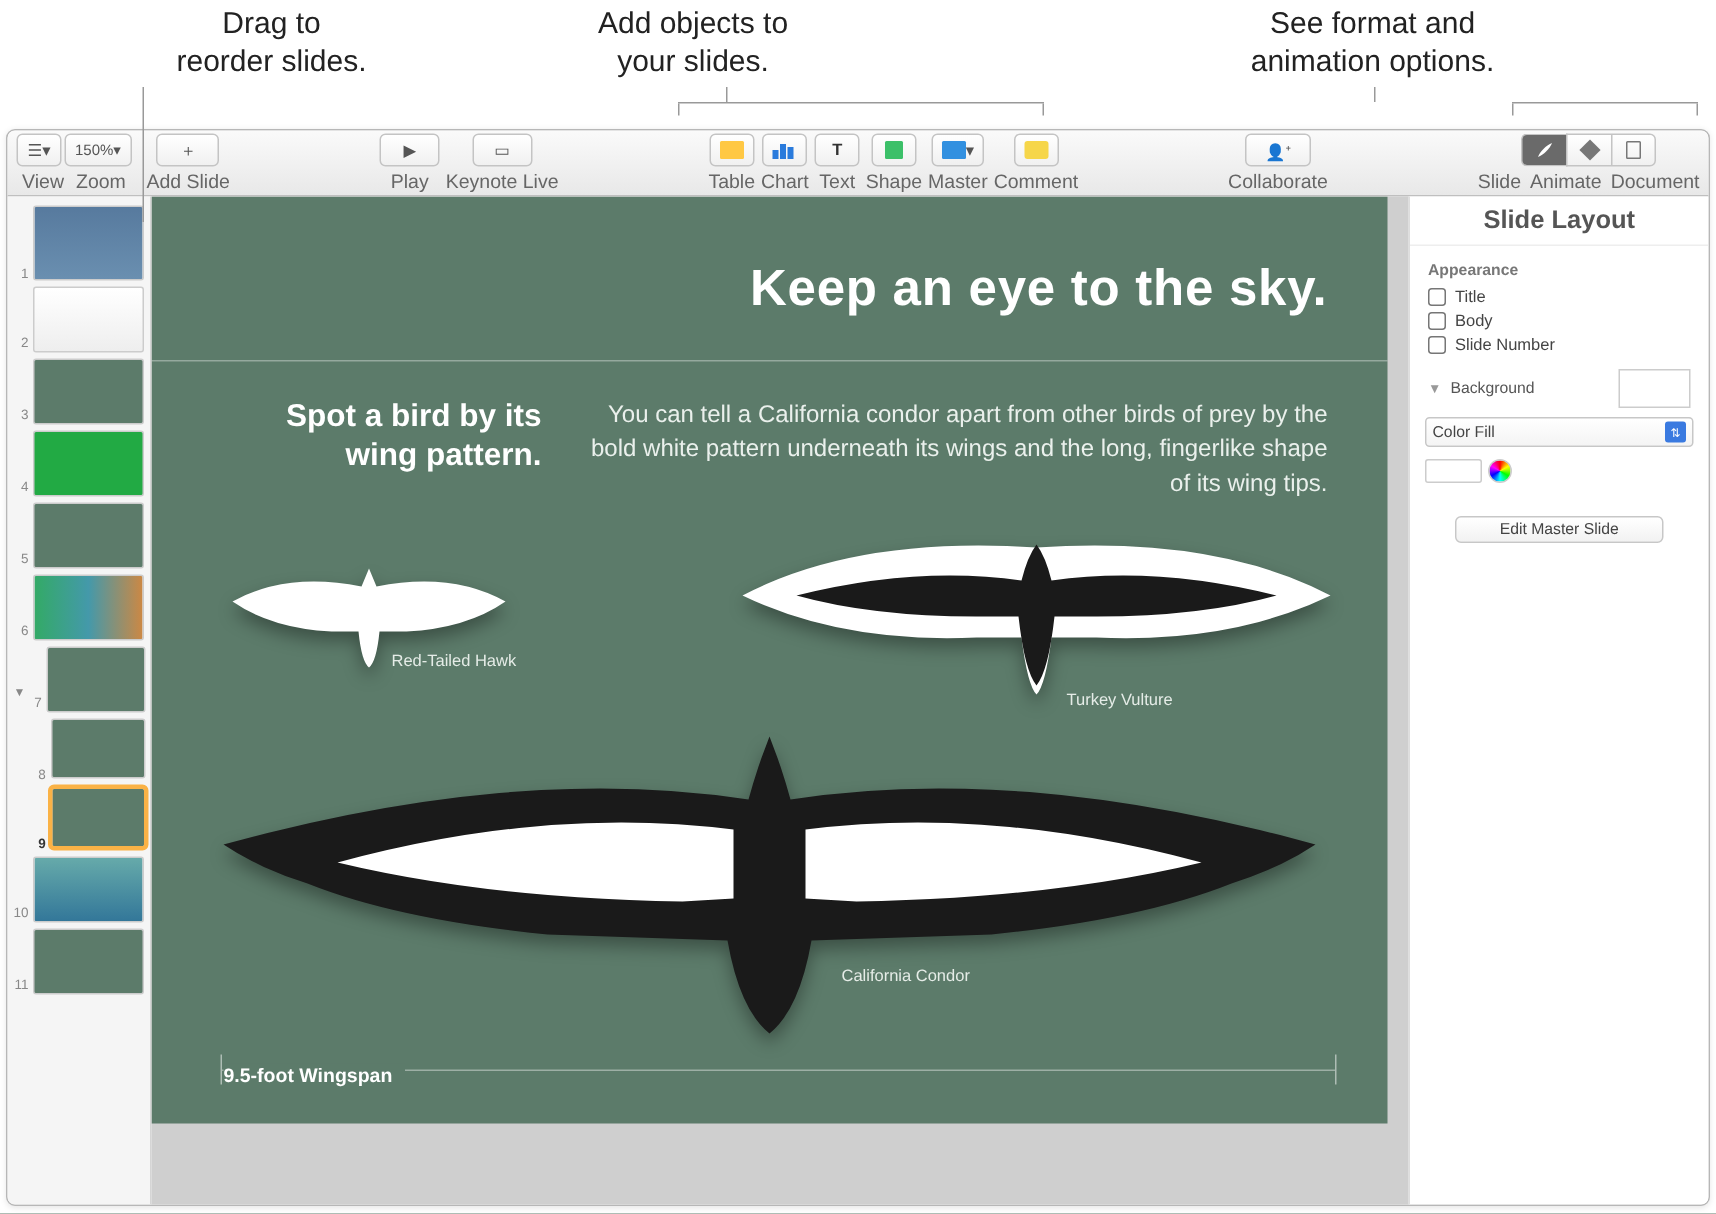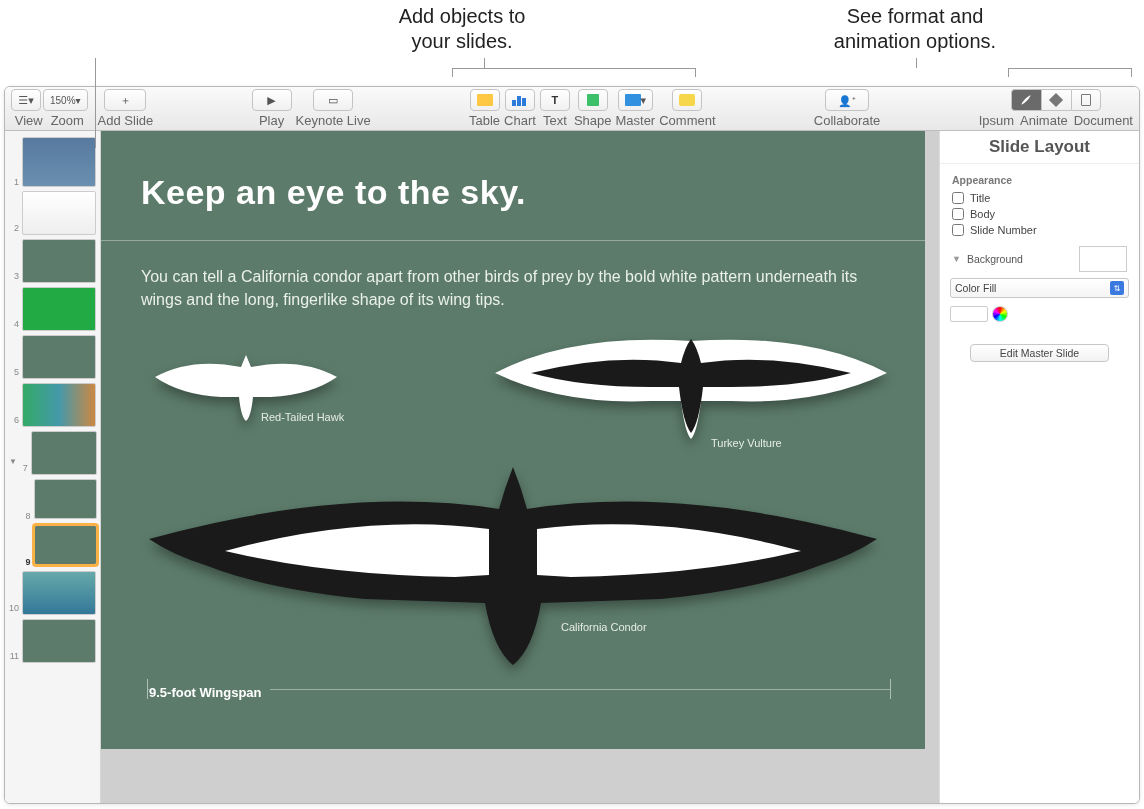--- a/index.html
+++ b/index.html
@@ -45,21 +45,21 @@
 .nav-thumb { width: 74px; height: 44px; border: 1px solid #ccc; border-radius: 2px; background: #fff; overflow: hidden; font-size: 5px; color: #fff; position: relative; }
 .nav-item.selected .nav-thumb { outline: 3px solid #fab246; outline-offset: -1px; }
 .nav-item.indent { padding-left: 16px; }
 .nav-item.indent .nav-thumb { width: 66px; height: 40px; }
 .nav-disc { font-size: 8px; color: #888; margin-right: 2px; padding-top: 26px; }
 .thumb-green { background: #5c7b6a; }
 .thumb-img { background: linear-gradient(#577a9e,#6a8fb0); }
 
 
 .canvas { flex: 1; background: #cfcfcf; position: relative; overflow: hidden; }
-.slide { position: absolute; left: 0; top: 0; width: 824px; height: 618px; background: #5c7b6a; color: #fff; font-family: "Helvetica Neue", Arial, sans-serif; }
+.slide { position: absolute; left: 0; top: 0; width: 824px; height: 618px; background: #5c7b6a; color: #fff; font-family: "Helvetica Neue", Arial, sans-serif; text-align: right; }
 .slide h1 { font-size: 34px; font-weight: 600; padding: 42px 40px 28px; letter-spacing: .5px; }
 .slide .sep { height: 1px; background: rgba(255,255,255,.35); margin: 0 0 24px; }
 .row2 { display: flex; padding: 0 40px; gap: 32px; }
 .row2 .sub { font-size: 21px; font-weight: 600; width: 220px; line-height: 1.25; }
 .row2 .body { font-size: 16px; line-height: 1.45; flex: 1; color: #eaf0ec; }
 .birds { position: relative; height: 360px; margin-top: 18px; }
 .bl { position: absolute; font-size: 11px; color: #e5ece7; }
 .ws-rule { position: absolute; left: 46px; right: 34px; top: 350px; height: 20px; border-left: 1px solid rgba(255,255,255,.5); border-right: 1px solid rgba(255,255,255,.5); }
 .ws-rule::before { content:""; position:absolute; left:0; right:0; top:10px; height:1px; background: rgba(255,255,255,.4); }
 .ws-label { position: absolute; left: 48px; top: 356px; font-size: 13px; font-weight: 600; background: #5c7b6a; padding-right: 8px; z-index: 2; }
@@ -82,20 +82,22 @@
 .sw { width: 38px; height: 16px; border: 1px solid #ccc; background: #fff; border-radius: 2px; }
 .cw { width: 16px; height: 16px; border-radius: 50%; background: conic-gradient(red,yellow,lime,cyan,blue,magenta,red); border:1px solid #ccc; }
 .swatch-prev { width: 48px; height: 26px; border:1px solid #ccc; }
 
 svg.bird { filter: drop-shadow(0 6px 6px rgba(0,0,0,.35)); }
 </style>
 </head>
 <body>
 
 <div class="callouts">
+  <div class="co" style="left:96px; top:4px; width:170px; text-align:center;"><span style="white-space:pre-line;">Drag to
+reorder slides.</span></div>
   <div class="co-line" style="left:95px; top:58px; width:1px; height:90px;"></div>
 
   <div class="co" style="left:342px; top:4px; width:240px;"><span style="white-space:pre-line;">Add objects to
 your slides.</span></div>
   <div class="co-line" style="left:484px; top:58px; width:1px; height:10px;"></div>
   <div class="co-bracket" style="left:452px; top:68px; width:244px;"></div>
 
   <div class="co" style="left:780px; top:4px; width:270px;"><span style="white-space:pre-line;">See format and
 animation options.</span></div>
   <div class="co-line" style="left:916px; top:58px; width:1px; height:10px;"></div>
@@ -189,21 +191,21 @@
             </svg>
           </div>
         <div class="tb-btn">
             <span style="width:10px;height:10px;background:#777;transform:rotate(45deg);"></span>
           </div>
         <div class="tb-btn">
             <span style="width:10px;height:12px;border:1.5px solid #777;border-radius:1px;"></span>
           </div>
       </div>
       <div class="tb-row" style="gap:6px;">
-        <span class="tb-label">Ipsum</span>
+        <span class="tb-label">Slide</span>
         <span class="tb-label">Animate</span>
         <span class="tb-label">Document</span>
       </div>
     </div>
   </div>
 
   <div class="main">
 
     <div class="nav">
       <div class="nav-item big">
@@ -251,20 +253,21 @@
           <div class="nav-num">11</div>
           <div class="nav-thumb thumb-green"></div>
         </div>
     </div>
 
     <div class="canvas">
       <div class="slide">
         <h1>Keep an eye to the sky.</h1>
         <div class="sep"></div>
         <div class="row2">
+          <div class="sub">Spot a bird by its wing pattern.</div>
           <div class="body">You can tell a California condor apart from other birds of prey by the bold white pattern underneath its wings and the long, fingerlike shape of its wing tips.</div>
         </div>
         <div class="birds">
 
           <svg class="bird" style="position:absolute; left:50px; top:18px;" width="190" height="80" viewBox="0 0 190 80">
             <path fill="#fff" d="M95 8 L100 20 Q150 10 186 30 Q160 48 120 50 L102 50 Q100 70 95 74 Q90 70 88 50 L70 50 Q30 48 4 30 Q40 10 90 20 Z"></path>
           </svg>
           <div class="bl" style="left:160px; top:82px;">Red-Tailed Hawk</div>
 
           <svg class="bird" style="position:absolute; left:390px; top:4px;" width="400" height="120" viewBox="0 0 400 120">

